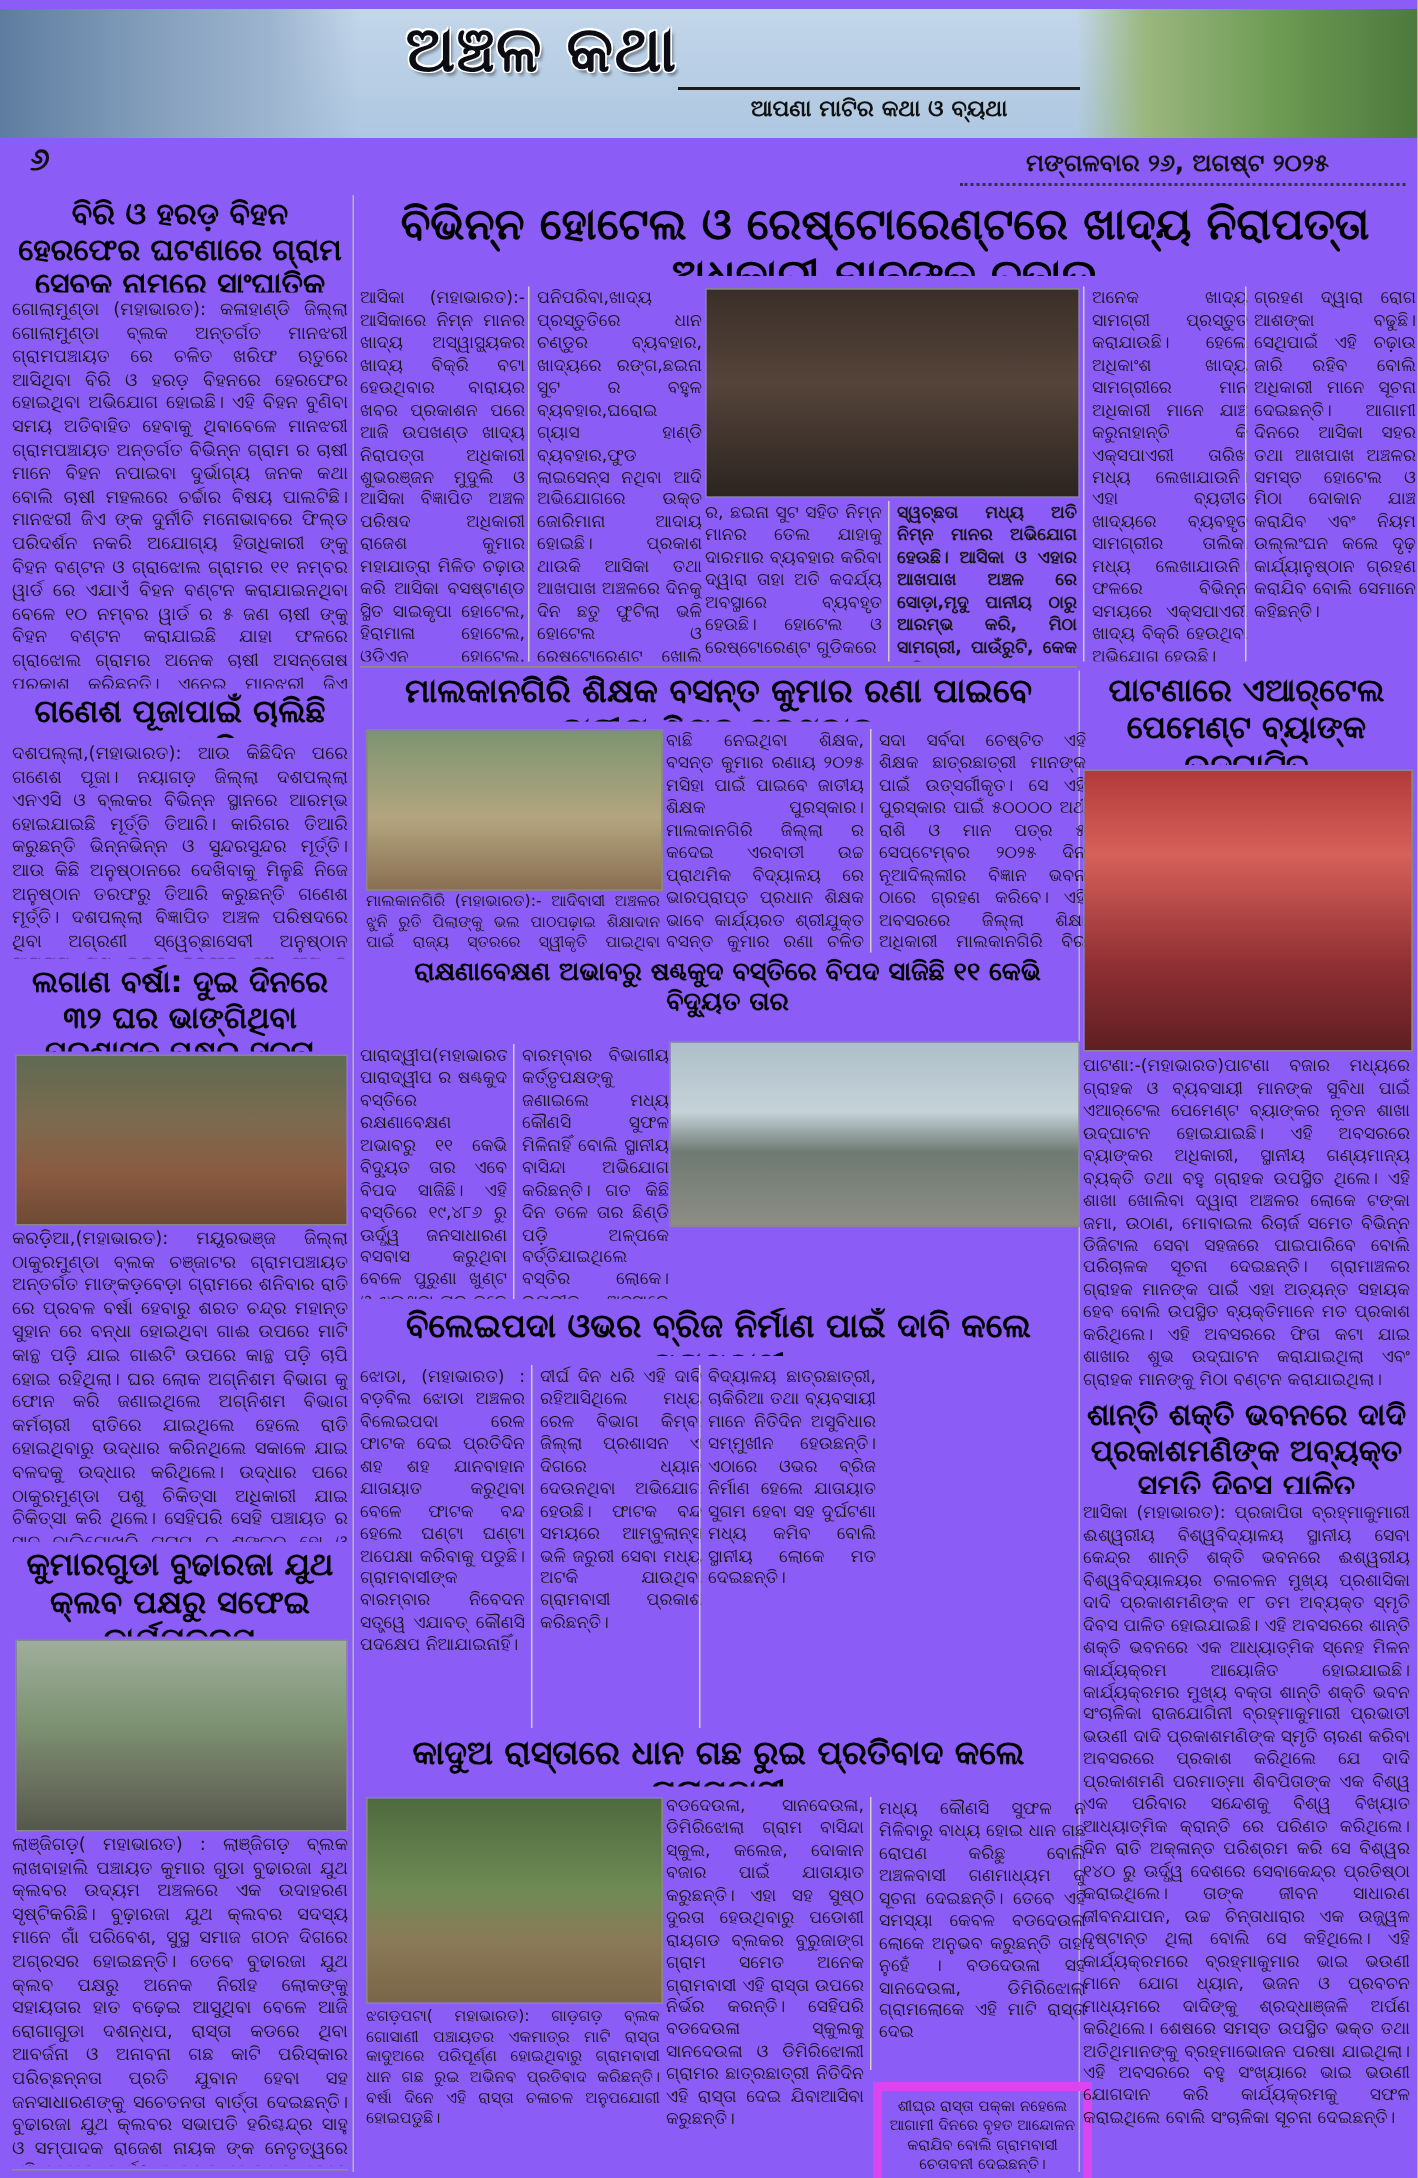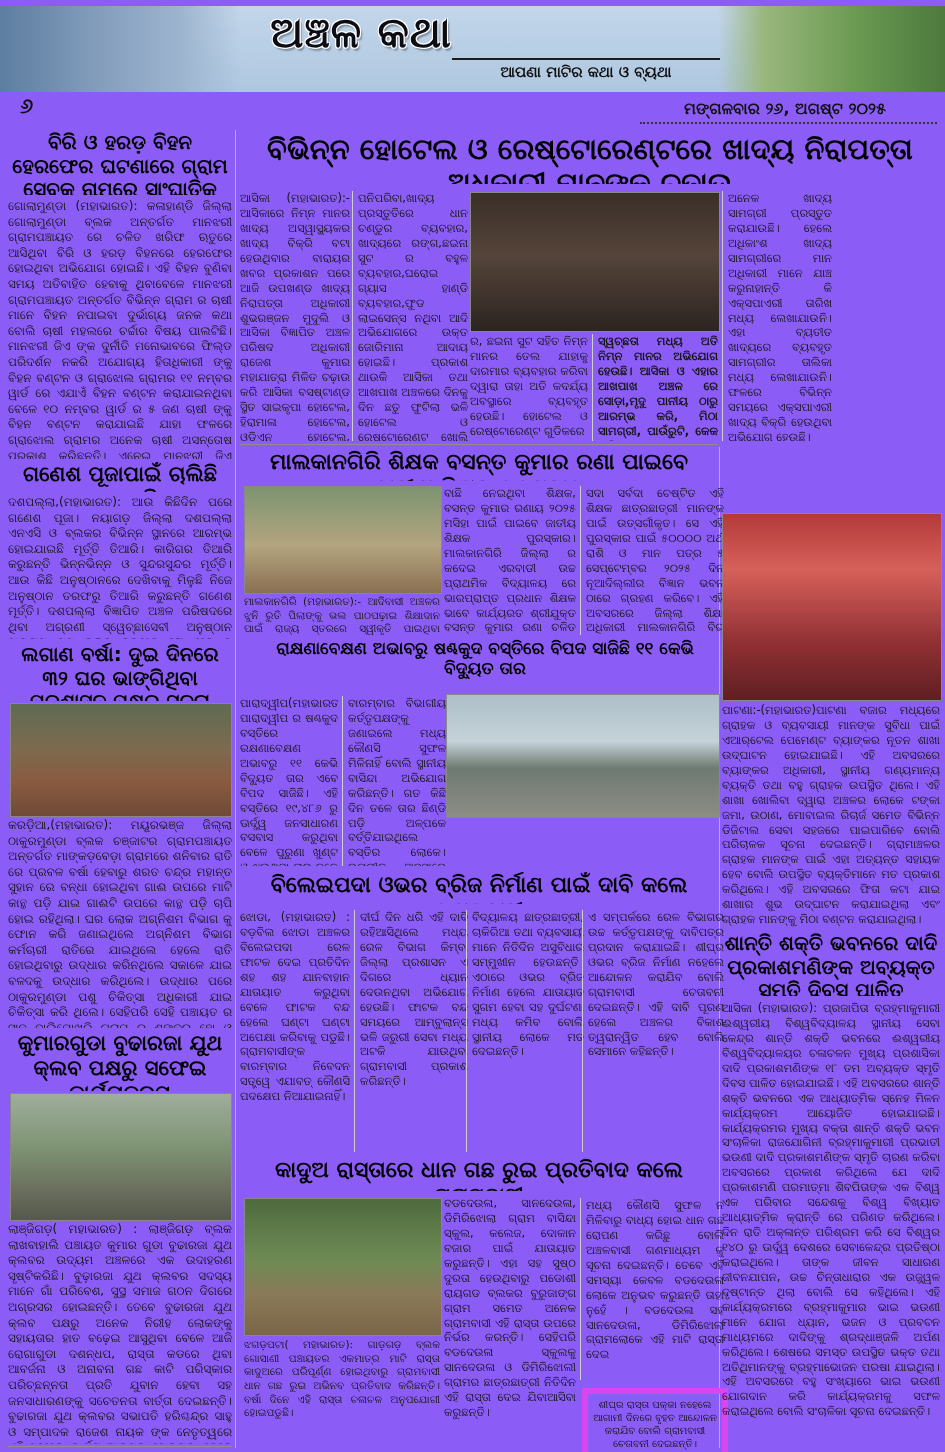--- a/index.html
+++ b/index.html
@@ -85,40 +85,41 @@
   <div class="photo ph-cleanup" style="left:10px;top:1093px;width:220px;height:126px;"></div>
   <div class="body-text" style="left:8px;top:1222px;width:224px;height:222px;font-size:12px;">ଲାଞ୍ଜିଗଡ଼( ମହାଭାରତ) : ଲାଞ୍ଜିଗଡ଼ ବ୍ଲକ ଲାଖବାହାଲି ପଞ୍ଚାୟତ କୁମାର ଗୁଡା ବୁଢାରଜା ଯୁଥ କ୍ଲବର ଉଦ୍ୟମ ଅଞ୍ଚଳରେ ଏକ ଉଦାହରଣ ସୃଷ୍ଟିକରିଛି। ବୁଢ଼ାରଜା ଯୁଥ କ୍ଲବର ସଦସ୍ୟ ମାନେ ଗାଁ ପରିବେଶ, ସୁସ୍ଥ ସମାଜ ଗଠନ ଦିଗରେ ଅଗ୍ରସର ହୋଇଛନ୍ତି। ତେବେ ବୁଢାରଜା ଯୁଥ କ୍ଲବ ପକ୍ଷରୁ ଅନେକ ନିରୀହ ଲୋକଙ୍କୁ ସହାୟତାର ହାତ ବଢ଼େଇ ଆସୁଥିବା ବେଳେ ଆଜି ରୋଗାଗୁଡା ଦଶନ୍ଧପ, ରାସ୍ତା କଡରେ ଥିବା ଆବର୍ଜନା ଓ ଅନାବନା ଗଛ କାଟି ପରିସ୍କାର ପରିଚ୍ଛନ୍ନତା ପ୍ରତି ଯୁବାନ ହେବା ସହ ଜନସାଧାରଣଙ୍କୁ ସଚେତନତା ବାର୍ତ୍ତା ଦେଇଛନ୍ତି। ବୁଢାରଜା ଯୁଥ କ୍ଲବର ସଭାପତି ହରିଶ୍ଚନ୍ଦ୍ର ସାହୁ ଓ ସମ୍ପାଦକ ରାଜେଶ ନାୟକ ଙ୍କ ନେତୃତ୍ୱରେ ଏହି ସଫେଇ କାର୍ଯ୍ୟ ଆରମ୍ଭ ହୋଇଥିବା ବେଳେ କ୍ଲବର ସଦସ୍ୟ ପିଙ୍କୁ ଲାନ୍ସି, ରତିକାନ୍ତ, ସୁଦାମା ହରିଜନ, ସୁମିତ ନାୟକ ଦୟାରାମ ସାହୁ ପ୍ରମୁଖ ସାମିଲ ହୋଇଥିଲେ। ଗାଁର ମୁଖ୍ୟ ରାସ୍ତା କଡ଼ରେ ଜମି ରହିଥିବା ପାଣି, ବସ ଷ୍ଟପ, ଅନାବନା ଗଛ ପ୍ଲାଷ୍ଟିକ ଆବର୍ଜନା ସାମଗ୍ରୀ ସଂଗ୍ରହ କରି ରାସ୍ତା ଘାଟ ସଫେଇ କରିଥିଲେ। ଆଗକୁ ପଞ୍ଚାୟତର ସମସ୍ତ ଗାଁରେ ଏଭଳି ସଚେତନା ବାର୍ତ୍ତା ଦେବା ସହ ପରିବେଶ ସୁରକ୍ଷା ଓ ସଫେଇ କାର୍ଯ୍ୟକ୍ରମ କରାଯିବ ବୋଲି ସଭାପତି ଶ୍ରୀ ସାହୁ ପ୍ରକାଶ କରିଛନ୍ତି।</div>
 
   <div class="headline" style="left:240px;top:132px;width:700px;height:52px;font-size:29px;">ବିଭିନ୍ନ ହୋଟେଲ ଓ ରେଷ୍ଟୋରେଣ୍ଟରେ ଖାଦ୍ୟ ନିରାପତ୍ତା ଅଧିକାରୀ ମାନଙ୍କ ଚଢ଼ାଉ</div>
   <div class="body-text" style="left:240px;top:191px;width:110px;height:250px;">ଆସିକା (ମହାଭାରତ):-ଆସିକାରେ ନିମ୍ନ ମାନର ଖାଦ୍ୟ ଅସ୍ୱାସ୍ଥ୍ୟକର ଖାଦ୍ୟ ବିକ୍ରି ବଟା ହେଉଥିବାର ବାରାୟର ଖବର ପ୍ରକାଶନ ପରେ ଆଜି ଉପଖଣ୍ଡ ଖାଦ୍ୟ ନିରାପତ୍ତା ଅଧିକାରୀ ଶୁଭରଞ୍ଜନ ମୁଦୁଲି ଓ ଆସିକା ବିଜ୍ଞାପିତ ଅଞ୍ଚଳ ପରିଷଦ ଅଧିକାରୀ ରାଜେଶ କୁମାର ମହାଯାତ୍ରା ମିଳିତ ଚଢ଼ାଉ କରି ଆସିକା ବସଷ୍ଟାଣ୍ଡ ସ୍ଥିତ ସାଇକୃପା ହୋଟେଲ, ହିରାମାଳା ହୋଟେଲ, ଓଡିଏନ ହୋଟେଲ, ବିଲ୍ଲପଙ୍ଗନାୟକ ଛକ ସ୍ଥିତ ହୋଟେଲ ନିୟଟନ ଆଦିରେ ଚଢ଼ାଉ କରି ୨୧୫୦୦ ଟଙ୍କା ଜୋରିମାନା ଆଦାୟ କରିଛନ୍ତି। ଉକ୍ତ ହୋଟେଲ ଗୁଡିକରେ ସ୍ୱଚ୍ଛତା, ନିମ୍ନ ମାନର ଖାଦ୍ୟ ପ୍ରସ୍ତୁତି, ଅପରିଷ୍କାର ଭାବେ ରୋଷେଇଘର, ପଚା ଶଢା</div>
   <div class="body-text colsep" style="left:352px;top:191px;width:110px;height:250px;">ପନିପରିବା,ଖାଦ୍ୟ ପ୍ରସ୍ତୁତିରେ ଧାନ ଚଣ୍ଡୁର ବ୍ୟବହାର, ଖାଦ୍ୟରେ ରଙ୍ଗ,ଛଇନା ସୁଟ ର ବହୁଳ ବ୍ୟବହାର,ଘରୋଇ ଗ୍ୟାସ ହାଣ୍ଡି ବ୍ୟବହାର,ଫୁଡ ଲାଇସେନ୍ସ ନଥିବା ଆଦି ଅଭିଯୋଗରେ ଉକ୍ତ ଜୋରିମାନା ଆଦାୟ ହୋଇଛି। ପ୍ରକାଶ ଥାଉକି ଆସିକା ତଥା ଆଖପାଖ ଅଞ୍ଚଳରେ ଦିନକୁ ଦିନ ଛତୁ ଫୁଟିଲା ଭଳି ହୋଟେଲ ଓ ରେଷ୍ଟୋରେଣ୍ଟ ଖୋଲି ଉଠିଛି। ଏହି ହୋଟେଲ ଗୁଡ଼ିକରେ ବାସି ଖାଦ୍ୟ ସହ ପଚା ଶଢା ପନିପରିବା ସହିତ ନିମ୍ନମାନର ମସଲା, ଖାଦ୍ୟ</div>
   <div class="photo ph-kitchen" style="left:470px;top:192px;width:248px;height:138px;"></div>
   <div class="body-text" style="left:470px;top:334px;width:118px;height:107px;">ର, ଛଇନା ସୁଟ ସହିତ ନିମ୍ନ ମାନର ତେଲ ଯାହାକୁ ଦାରମାର ବ୍ୟବହାର କରିବା ଦ୍ୱାରା ତାହା ଅତି କଦର୍ଯ୍ୟ ଅବସ୍ଥାରେ ବ୍ୟବହୃତ ହେଉଛି। ହୋଟେଲ ଓ ରେଷ୍ଟୋରେଣ୍ଟ ଗୁଡିକରେ</div>
   <div class="body-text colsep" style="left:592px;top:334px;width:120px;height:107px;font-weight:bold;">ସ୍ୱଚ୍ଛତା ମଧ୍ୟ ଅତି ନିମ୍ନ ମାନର ଅଭିଯୋଗ ହେଉଛି। ଆସିକା ଓ ଏହାର ଆଖପାଖ ଅଞ୍ଚଳ ରେ ସୋଡ଼ା,ମୃଦୁ ପାନୀୟ ଠାରୁ ଆରମ୍ଭ କରି, ମିଠା ସାମଗ୍ରୀ, ପାଉଁରୁଟି, କେକ ଭଳି</div>
   <div class="body-text colsep" style="left:722px;top:191px;width:104px;height:250px;">ଅନେକ ଖାଦ୍ୟ ସାମଗ୍ରୀ ପ୍ରସ୍ତୁତ କରାଯାଉଛି। ହେଲେ ଅଧିକାଂଶ ଖାଦ୍ୟ ସାମଗ୍ରୀରେ ମାନ ଅଧିକାରୀ ମାନେ ଯାଞ୍ଚ କରୁନାହାନ୍ତି କି ଏକ୍ସପାଏରୀ ତାରିଖ ମଧ୍ୟ ଲେଖାଯାଉନି। ଏହା ବ୍ୟତୀତ ଖାଦ୍ୟରେ ବ୍ୟବହୃତ ସାମଗ୍ରୀର ତାଲିକା ମଧ୍ୟ ଲେଖାଯାଉନି। ଫଳରେ ବିଭିନ୍ନ ସମୟରେ ଏକ୍ସପାଏରୀ ଖାଦ୍ୟ ବିକ୍ରି ହେଉଥିବା ଅଭିଯୋଗ ହେଉଛି।</div>
+  <div class="body-text colsep" style="left:830px;top:191px;width:108px;height:250px;">ଗ୍ରହଣ ଦ୍ୱାରା ରୋଗ ଆଶଙ୍କା ବଢୁଛି। ସେଥିପାଇଁ ଏହି ଚଢ଼ାଉ ଜାରି ରହିବ ବୋଲି ଅଧିକାରୀ ମାନେ ସୂଚନା ଦେଇଛନ୍ତି। ଆଗାମୀ ଦିନରେ ଆସିକା ସହର ତଥା ଆଖପାଖ ଅଞ୍ଚଳର ସମସ୍ତ ହୋଟେଲ ଓ ମିଠା ଦୋକାନ ଯାଞ୍ଚ କରାଯିବ ଏବଂ ନିୟମ ଉଲ୍ଲଂଘନ କଲେ ଦୃଢ଼ କାର୍ଯ୍ୟାନୁଷ୍ଠାନ ଗ୍ରହଣ କରାଯିବ ବୋଲି ସେମାନେ କହିଛନ୍ତି।</div>
 
   <div class="headline" style="left:240px;top:449px;width:478px;height:32px;font-size:22px;">ମାଲକାନଗିରି ଶିକ୍ଷକ ବସନ୍ତ କୁମାର ରଣା  ପାଇବେ ଜାତୀୟ ଶିକ୍ଷକ ପୁରସ୍କାର</div>
   <div class="photo ph-class" style="left:244px;top:486px;width:196px;height:106px;"></div>
   <div class="body-text caption" style="left:244px;top:595px;width:196px;height:40px;">ମାଲକାନଗିରି (ମହାଭାରତ):- ଆଦିବାସୀ ଅଞ୍ଚଳର ଝୁନି ରୁତି ପିଲାଙ୍କୁ ଭଲ ପାଠପଢ଼ାଇ ଶିକ୍ଷାଦାନ ପାଇଁ ରାଜ୍ୟ ସ୍ତରରେ ସ୍ୱୀକୃତି ପାଇଥିବା ଶିକ୍ଷକଙ୍କୁ</div>
   <div class="body-text" style="left:444px;top:486px;width:132px;height:149px;">ବାଛି ନେଇଥିବା ଶିକ୍ଷକ, ବସନ୍ତ କୁମାର ରଣାୟ ୨୦୨୫ ମସିହା ପାଇଁ ପାଇବେ ଜାତୀୟ ଶିକ୍ଷକ ପୁରସ୍କାର। ମାଲକାନଗିରି ଜିଲ୍ଲା ର କଦେଇ ଏରବାଡୀ ଉଚ୍ଚ ପ୍ରାଥମିକ ବିଦ୍ୟାଳୟ ରେ ଭାରପ୍ରାପ୍ତ ପ୍ରଧାନ ଶିକ୍ଷକ ଭାବେ କାର୍ଯ୍ୟରତ ଶ୍ରୀଯୁକ୍ତ ବସନ୍ତ କୁମାର ରଣା ଚଳିତ ବର୍ଷ ପାଇଁ ଜାତୀୟ ଶିକ୍ଷକ ପୁରସ୍କାର ପାଇଁ ମନୋନୀତ ହୋଇଛନ୍ତି। ବିଦ୍ୟାଳୟରେ ଛାତ୍ରଛାତ୍ରୀ ମାନଙ୍କ ସର୍ବାଙ୍ଗୀନ ଉନ୍ନତି ପାଇଁ</div>
   <div class="body-text colsep" style="left:580px;top:486px;width:138px;height:149px;">ସଦା ସର୍ବଦା ଚେଷ୍ଟିତ ଏହି ଶିକ୍ଷକ ଛାତ୍ରଛାତ୍ରୀ ମାନଙ୍କ ପାଇଁ ଉତ୍ସର୍ଗୀକୃତ। ସେ ଏହି ପୁରସ୍କାର ପାଇଁ ୫୦୦୦୦ ଅର୍ଥ ରାଶି ଓ ମାନ ପତ୍ର ୫ ସେପ୍ଟେମ୍ବର ୨୦୨୫ ଦିନ ନୂଆଦିଲ୍ଲୀର ବିଜ୍ଞାନ ଭବନ ଠାରେ ଗ୍ରହଣ କରିବେ। ଏହି ଅବସରରେ ଜିଲ୍ଲା ଶିକ୍ଷା ଅଧିକାରୀ ମାଲକାନଗିରି ବିର ଉଚ୍ଚ ପାଣିଗ୍ରାହୀ ଉକ୍ତ ଶିକ୍ଷକଙ୍କୁ ଅଭିନନ୍ଦନ ଓ ଶୁଭକାମନା ଜଣାଇଛନ୍ତି।</div>
 
+  <div class="headline" style="left:722px;top:448px;width:218px;height:62px;font-size:21px;">ପାଟଣାରେ ଏଆର୍‌ଟେଲ ପେମେଣ୍ଟ ବ୍ୟାଙ୍କ ଉଦ୍‌ଘାଟିତ</div>
   <div class="photo ph-airtel" style="left:722px;top:513px;width:218px;height:186px;"></div>
   <div class="body-text" style="left:722px;top:703px;width:218px;height:224px;">ପାଟଣା:-(ମହାଭାରତ)ପାଟଣା ବଜାର ମଧ୍ୟରେ ଗ୍ରାହକ ଓ ବ୍ୟବସାୟୀ ମାନଙ୍କ ସୁବିଧା ପାଇଁ ଏଆର୍‌ଟେଲ ପେମେଣ୍ଟ ବ୍ୟାଙ୍କର ନୂତନ ଶାଖା ଉଦ୍‌ଘାଟନ ହୋଇଯାଇଛି। ଏହି ଅବସରରେ ବ୍ୟାଙ୍କର ଅଧିକାରୀ, ସ୍ଥାନୀୟ ଗଣ୍ୟମାନ୍ୟ ବ୍ୟକ୍ତି ତଥା ବହୁ ଗ୍ରାହକ ଉପସ୍ଥିତ ଥିଲେ। ଏହି ଶାଖା ଖୋଲିବା ଦ୍ୱାରା ଅଞ୍ଚଳର ଲୋକେ ଟଙ୍କା ଜମା, ଉଠାଣ, ମୋବାଇଲ ରିଚାର୍ଜ ସମେତ ବିଭିନ୍ନ ଡିଜିଟାଲ ସେବା ସହଜରେ ପାଇପାରିବେ ବୋଲି ପରିଚାଳକ ସୂଚନା ଦେଇଛନ୍ତି। ଗ୍ରାମାଞ୍ଚଳର ଗ୍ରାହକ ମାନଙ୍କ ପାଇଁ ଏହା ଅତ୍ୟନ୍ତ ସହାୟକ ହେବ ବୋଲି ଉପସ୍ଥିତ ବ୍ୟକ୍ତିମାନେ ମତ ପ୍ରକାଶ କରିଥିଲେ। ଏହି ଅବସରରେ ଫିତା କଟା ଯାଇ ଶାଖାର ଶୁଭ ଉଦ୍‌ଘାଟନ କରାଯାଇଥିଲା ଏବଂ ଗ୍ରାହକ ମାନଙ୍କୁ ମିଠା ବଣ୍ଟନ କରାଯାଇଥିଲା।</div>
 
   <div class="headline" style="left:252px;top:638px;width:466px;height:54px;font-size:17px;">ରାକ୍ଷଣାବେକ୍ଷଣ ଅଭାବରୁ ଷଣ୍ଢକୁଦ ବସ୍ତିରେ ବିପଦ ସାଜିଛି ୧୧ କେଭି ବିଦ୍ୟୁତ ତାର</div>
   <div class="body-text" style="left:240px;top:696px;width:98px;height:170px;">ପାରାଦ୍ୱୀପ(ମହାଭାରତ): ପାରାଦ୍ୱୀପ ର ଷଣ୍ଢକୁଦ ବସ୍ତିରେ ରକ୍ଷଣାବେକ୍ଷଣ ଅଭାବରୁ ୧୧ କେଭି ବିଦ୍ୟୁତ ତାର ଏବେ ବିପଦ ସାଜିଛି। ଏହି ବସ୍ତିରେ ୧୯,୪୮୬ ରୁ ଊର୍ଦ୍ଧ୍ୱ ଜନସାଧାରଣ ବସବାସ କରୁଥିବା ବେଳେ ପୁରୁଣା ଖୁଣ୍ଟ ଓ ଝୁଲୁଥିବା ତାର ତଳେ ଗାଡ଼ି ମୋଟର ଯାଆସ କରୁଛି। ଯେକୌଣସି ସମୟରେ ବଡ଼ ଦୁର୍ଘଟଣା ଘଟିପାରେ ବୋଲି ଆଶଙ୍କା ଦେଖାଦେଇଛି।</div>
   <div class="body-text colsep" style="left:342px;top:696px;width:98px;height:170px;">ବାରମ୍ବାର ବିଭାଗୀୟ କର୍ତ୍ତୃପକ୍ଷଙ୍କୁ ଜଣାଇଲେ ମଧ୍ୟ କୌଣସି ସୁଫଳ ମିଳିନାହିଁ ବୋଲି ସ୍ଥାନୀୟ ବାସିନ୍ଦା ଅଭିଯୋଗ କରିଛନ୍ତି। ଗତ କିଛି ଦିନ ତଳେ ତାର ଛିଣ୍ଡି ପଡ଼ି ଅଳ୍ପକେ ବର୍ତ୍ତିଯାଇଥିଲେ ବସ୍ତିର ଲୋକେ। ଭୟଭୀତ ଅବସ୍ଥାରେ ଦିନ କାଟୁଥିବା ବାସିନ୍ଦାମାନେ ତୁରନ୍ତ ତାର ବଦଳାଇବାକୁ ଦାବି କରିଛନ୍ତି।</div>
   <div class="photo ph-street" style="left:446px;top:694px;width:272px;height:122px;"></div>
 
   <div class="headline" style="left:240px;top:872px;width:478px;height:32px;font-size:22px;">ବିଲେଇପଦା  ଓଭର ବ୍ରିଜ ନିର୍ମାଣ ପାଇଁ ଦାବି କଲେ ଗ୍ରାମବାସୀ</div>
   <div class="body-text" style="left:240px;top:910px;width:110px;height:242px;">ଝୋଡା, (ମହାଭାରତ) : ବଡ଼ବିଲ ଝୋଡା ଅଞ୍ଚଳର ବିଲେଇପଦା ରେଳ ଫାଟକ ଦେଇ ପ୍ରତିଦିନ ଶହ ଶହ ଯାନବାହାନ ଯାତାୟାତ କରୁଥିବା ବେଳେ ଫାଟକ ବନ୍ଦ ହେଲେ ଘଣ୍ଟା ଘଣ୍ଟା ଅପେକ୍ଷା କରିବାକୁ ପଡୁଛି। ଗ୍ରାମବାସୀଙ୍କ ବାରମ୍ବାର ନିବେଦନ ସତ୍ତ୍ୱେ ଏଯାବତ୍ କୌଣସି ପଦକ୍ଷେପ ନିଆଯାଇନାହିଁ।</div>
   <div class="body-text colsep" style="left:354px;top:910px;width:108px;height:242px;">ଦୀର୍ଘ ଦିନ ଧରି ଏହି ଦାବି ରହିଆସିଥିଲେ ମଧ୍ୟ ରେଳ ବିଭାଗ କିମ୍ବା ଜିଲ୍ଲା ପ୍ରଶାସନ ଏ ଦିଗରେ ଧ୍ୟାନ ଦେଉନଥିବା ଅଭିଯୋଗ ହେଉଛି। ଫାଟକ ବନ୍ଦ ସମୟରେ ଆମ୍ବୁଲାନ୍ସ ଭଳି ଜରୁରୀ ସେବା ମଧ୍ୟ ଅଟକି ଯାଉଥିବା ଗ୍ରାମବାସୀ ପ୍ରକାଶ କରିଛନ୍ତି।</div>
   <div class="body-text colsep" style="left:466px;top:910px;width:112px;height:242px;">ବିଦ୍ୟାଳୟ ଛାତ୍ରଛାତ୍ରୀ, ଚାକିରିଆ ତଥା ବ୍ୟବସାୟୀ ମାନେ ନିତିଦିନ ଅସୁବିଧାର ସମ୍ମୁଖୀନ ହେଉଛନ୍ତି। ଏଠାରେ ଓଭର ବ୍ରିଜ ନିର୍ମାଣ ହେଲେ ଯାତାୟାତ ସୁଗମ ହେବା ସହ ଦୁର୍ଘଟଣା ମଧ୍ୟ କମିବ ବୋଲି ସ୍ଥାନୀୟ ଲୋକେ ମତ ଦେଇଛନ୍ତି।</div>
-  <div class="body-text colsep" style="left:582px;top:910px;width:136px;height:242px;">ଏ ସମ୍ପର୍କରେ ରେଳ ବିଭାଗର ଉଚ୍ଚ କର୍ତ୍ତୃପକ୍ଷଙ୍କୁ ଦାବିପତ୍ର ପ୍ରଦାନ କରାଯାଇଛି। ଶୀଘ୍ର ଓଭର ବ୍ରିଜ ନିର୍ମାଣ ନହେଲେ ଆନ୍ଦୋଳନ କରାଯିବ ବୋଲି ଗ୍ରାମବାସୀ ଚେତାବନୀ ଦେଇଛନ୍ତି। ଏହି ଦାବି ପୂରଣ ହେଲେ ଅଞ୍ଚଳର ବିକାଶ ତ୍ୱରାନ୍ୱିତ ହେବ ବୋଲି ସେମାନେ କହିଛନ୍ତି।</div>
 
   <div class="headline" style="left:240px;top:1157px;width:478px;height:34px;font-size:22px;">କାଦୁଅ ରାସ୍ତାରେ ଧାନ ଗଛ ରୁଇ ପ୍ରତିବାଦ କଲେ ଗ୍ରାମବାସୀ</div>
   <div class="photo ph-road" style="left:244px;top:1198px;width:196px;height:136px;"></div>
   <div class="body-text caption" style="left:244px;top:1338px;width:196px;height:110px;">ଝଗଡ଼ପଟା( ମହାଭାରତ): ଗାଡ଼ଗଡ଼ ବ୍ଲକ ଗୋସାଣୀ ପଞ୍ଚାୟତର ଏକମାତ୍ର ମାଟି ରାସ୍ତା କାଦୁଅରେ ପରିପୂର୍ଣ୍ଣ ହୋଇଥିବାରୁ ଗ୍ରାମବାସୀ ଧାନ ଗଛ ରୁଇ ଅଭିନବ ପ୍ରତିବାଦ କରିଛନ୍ତି। ବର୍ଷା ଦିନେ ଏହି ରାସ୍ତା ଚଳାଚଳ ଅନୁପଯୋଗୀ ହୋଇପଡୁଛି।</div>
   <div class="body-text" style="left:444px;top:1196px;width:132px;height:250px;">ବଡଦେଉଳା, ସାନଦେଉଳା, ଡିମିରିଝୋଲା ଗ୍ରାମ ବାସିନ୍ଦା ସ୍କୁଲ, କଲେଜ, ଦୋକାନ ବଜାର ପାଇଁ ଯାତାୟାତ କରୁଛନ୍ତି। ଏହା ସହ ସୁଷ୍ଠ ଦୁରତା ହେଉଥିବାରୁ ପଡୋଶୀ ରାୟଗଡ ବ୍ଲକର ବୁରୁଜାଙ୍ଗ ଗ୍ରାମ ସମେତ ଅନେକ ଗ୍ରାମବାସୀ ଏହି ରାସ୍ତା ଉପରେ ନିର୍ଭର କରନ୍ତି। ସେହିପରି ବଡଦେଉଳା ସ୍କୁଲକୁ ସାନଦେଉଳା ଓ ଡିମିରିଝୋଲୀ ଗ୍ରାମର ଛାତ୍ରଛାତ୍ରୀ ନିତିଦିନ ଏହି ରାସ୍ତା ଦେଇ ଯିବାଆସିବା କରୁଛନ୍ତି।</div>
   <div class="body-text colsep" style="left:580px;top:1198px;width:138px;height:182px;">ମଧ୍ୟ କୌଣସି ସୁଫଳ ନ ମିଳିବାରୁ ବାଧ୍ୟ ହୋଇ ଧାନ ଗଛ ରୋପଣ କରିଛୁ ବୋଲି ଅଞ୍ଚଳବାସୀ ଗଣମାଧ୍ୟମ କୁ ସୂଚନା ଦେଇଛନ୍ତି। ତେବେ ଏହି ସମସ୍ୟା କେବଳ ବଡଦେଉଳା ଲୋକେ ଅନୁଭବ କରୁଛନ୍ତି ତାହା ନୁହେଁ । ବଡଦେଉଳା ସହ ସାନଦେଉଳା, ଡିମିରିଝୋଲା ଗ୍ରାମଲୋକେ ଏହି ମାଟି ରାସ୍ତା ଦେଇ</div>
   <div class="highlight-box" style="left:582px;top:1388px;width:124px;height:50px;">ଶୀଘ୍ର ରାସ୍ତା ପକ୍କା ନହେଲେ ଆଗାମୀ ଦିନରେ ବୃହତ ଆନ୍ଦୋଳନ କରାଯିବ ବୋଲି ଗ୍ରାମବାସୀ ଚେତାବନୀ ଦେଇଛନ୍ତି।</div>
 
   <div class="headline" style="left:722px;top:932px;width:218px;height:64px;font-size:20px;">ଶାନ୍ତି ଶକ୍ତି ଭବନରେ ଦାଦି ପ୍ରକାଶମଣିଙ୍କ ଅବ୍ୟକ୍ତ ସ୍ମୃତି ଦିବସ ପାଳିତ</div>
   <div class="body-text" style="left:722px;top:1001px;width:218px;height:447px;">ଆସିକା (ମହାଭାରତ):  ପ୍ରଜାପିତା ବ୍ରହ୍ମାକୁମାରୀ ଈଶ୍ୱରୀୟ ବିଶ୍ୱବିଦ୍ୟାଳୟ ସ୍ଥାନୀୟ ସେବା କେନ୍ଦ୍ର ଶାନ୍ତି ଶକ୍ତି ଭବନରେ ଈଶ୍ୱରୀୟ ବିଶ୍ୱବିଦ୍ୟାଳୟର ଚଳାଚଳନ ମୁଖ୍ୟ ପ୍ରଶାସିକା ଦାଦି ପ୍ରକାଶମଣିଙ୍କ ୧୮ ତମ ଅବ୍ୟକ୍ତ ସ୍ମୃତି ଦିବସ ପାଳିତ ହୋଇଯାଇଛି। ଏହି ଅବସରରେ ଶାନ୍ତି ଶକ୍ତି ଭବନରେ ଏକ ଆଧ୍ୟାତ୍ମିକ ସ୍ନେହ ମିଳନ କାର୍ଯ୍ୟକ୍ରମ ଆୟୋଜିତ ହୋଇଯାଇଛି। କାର୍ଯ୍ୟକ୍ରମର ମୁଖ୍ୟ ବକ୍ତା ଶାନ୍ତି ଶକ୍ତି ଭବନ ସଂଚାଳିକା ରାଜଯୋଗିନୀ ବ୍ରହ୍ମାକୁମାରୀ ପ୍ରଭାତୀ ଭଉଣୀ ଦାଦି ପ୍ରକାଶମଣିଙ୍କ ସ୍ମୃତି ଚାରଣ କରିବା ଅବସରରେ ପ୍ରକାଶ କରିଥିଲେ ଯେ ଦାଦି ପ୍ରକାଶମଣି ପରମାତ୍ମା ଶିବପିତାଙ୍କ ଏକ ବିଶ୍ୱ ଏକ ପରିବାର ସନ୍ଦେଶକୁ ବିଶ୍ୱ ବିଖ୍ୟାତ ଆଧ୍ୟାତ୍ମିକ କ୍ରାନ୍ତି ରେ ପରିଣତ କରିଥିଲେ। ଦିନ ରାତି ଅକ୍ଳାନ୍ତ ପରିଶ୍ରମ କରି ସେ ବିଶ୍ୱର ୧୪୦ ରୁ ଊର୍ଦ୍ଧ୍ୱ ଦେଶରେ ସେବାକେନ୍ଦ୍ର ପ୍ରତିଷ୍ଠା କରାଇଥିଲେ। ତାଙ୍କ ଜୀବନ ସାଧାରଣ ଜୀବନଯାପନ, ଉଚ୍ଚ ଚିନ୍ତାଧାରାର ଏକ ଉଜ୍ଜ୍ୱଳ ଦୃଷ୍ଟାନ୍ତ ଥିଲା ବୋଲି ସେ କହିଥିଲେ। ଏହି କାର୍ଯ୍ୟକ୍ରମରେ ବ୍ରହ୍ମାକୁମାର ଭାଇ ଭଉଣୀ ମାନେ ଯୋଗ ଧ୍ୟାନ, ଭଜନ ଓ ପ୍ରବଚନ ମାଧ୍ୟମରେ ଦାଦିଙ୍କୁ ଶ୍ରଦ୍ଧାଞ୍ଜଳି ଅର୍ପଣ କରିଥିଲେ। ଶେଷରେ ସମସ୍ତ ଉପସ୍ଥିତ ଭକ୍ତ ତଥା ଅତିଥିମାନଙ୍କୁ ବ୍ରହ୍ମାଭୋଜନ ପରଷା ଯାଇଥିଲା। ଏହି ଅବସରରେ ବହୁ ସଂଖ୍ୟାରେ ଭାଇ ଭଉଣୀ ଯୋଗଦାନ କରି କାର୍ଯ୍ୟକ୍ରମକୁ ସଫଳ କରାଇଥିଲେ ବୋଲି ସଂଚାଳିକା ସୂଚନା ଦେଇଛନ୍ତି।</div>

